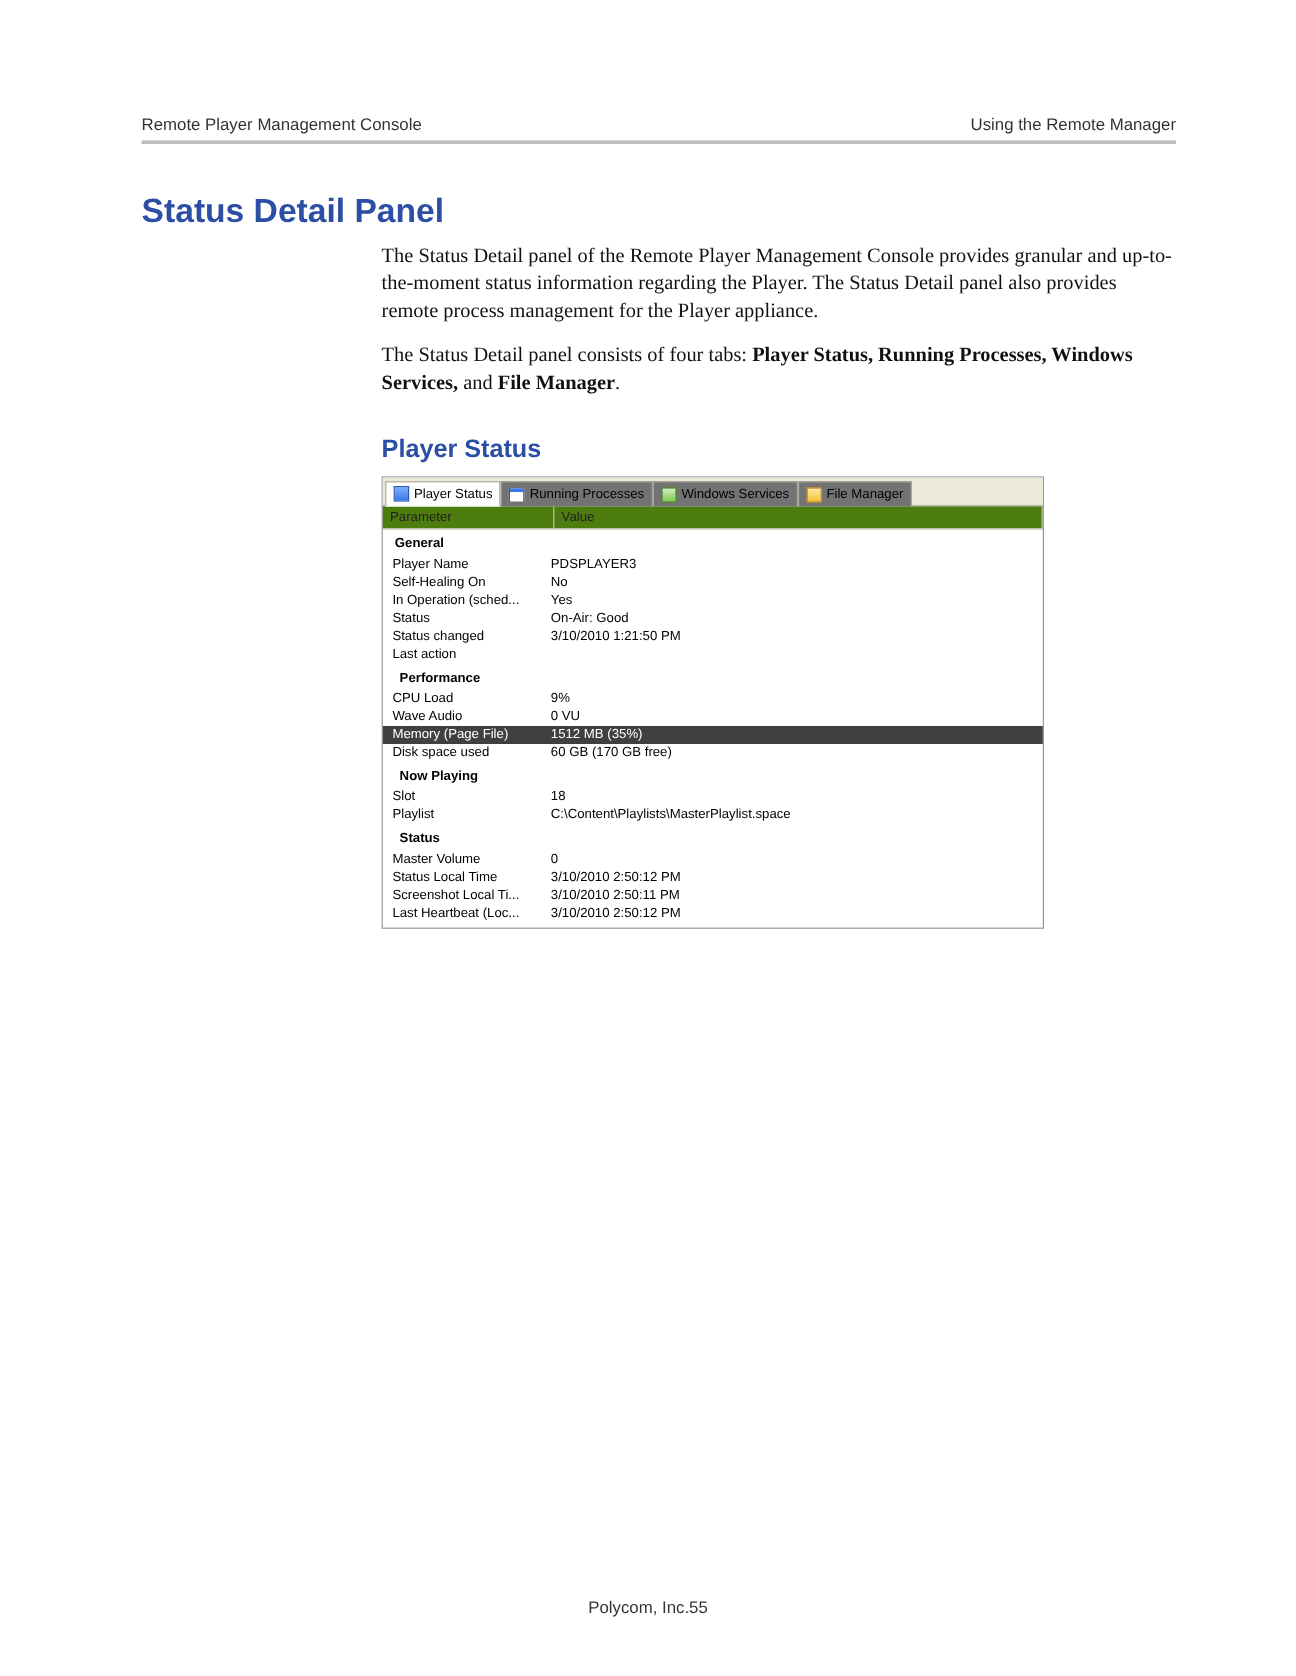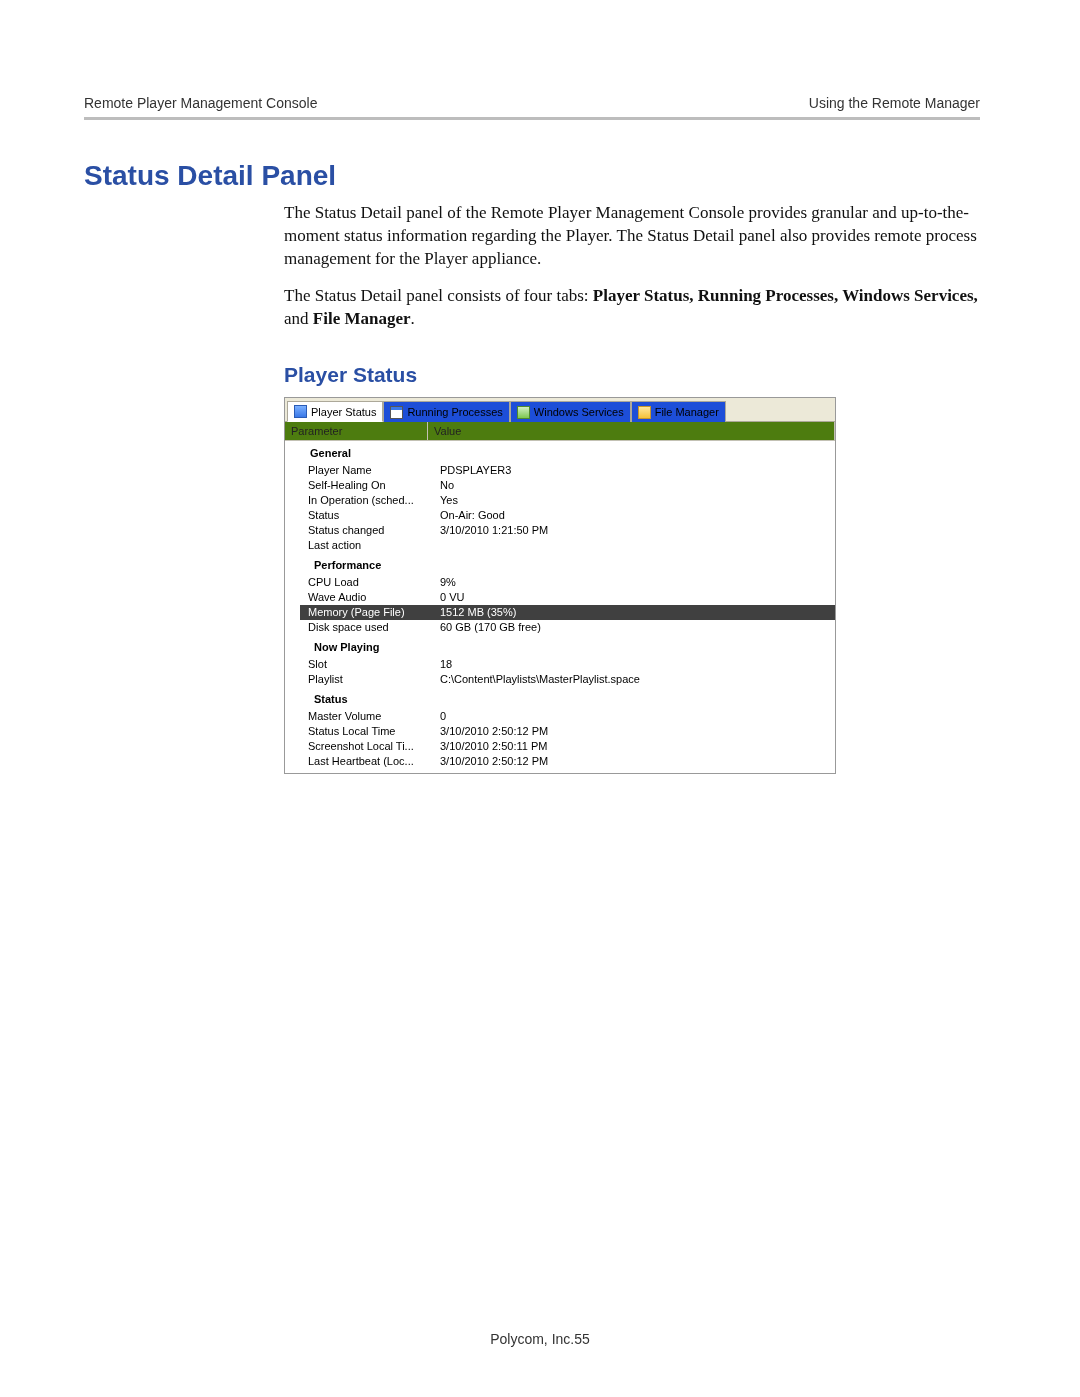--- a/index.html
+++ b/index.html
@@ -8,21 +8,21 @@
     background: #ffffff;
     font-family: Georgia, 'Times New Roman', serif;
     color: #000;
     width: 1080px;
   }
   .page {
     width: 1080px;
     height: 1397px;
     position: relative;
     box-sizing: border-box;
-    padding: 95px 100px 50px 84px;
+    padding: 95px 100px 50px 118px;
   }
   .header {
     display: flex;
     justify-content: space-between;
     font-family: Arial, Helvetica, sans-serif;
     font-size: 14px;
     color: #333;
     border-bottom: 3px solid #bdbdbd;
     padding-bottom: 6px;
     margin-bottom: 40px;
@@ -68,21 +68,21 @@
     padding: 2px 2px 0 2px;
     gap: 0;
   }
   .tab {
     display: flex;
     align-items: center;
     gap: 4px;
     padding: 3px 6px;
     border: 1px solid #aca899;
     border-bottom: none;
-    background: #1d4ed8;
+    background: #737373;
     margin-right: 0;
     position: relative;
     top: 1px;
   }
   .tab.active {
     background: #ffffff;
     border-bottom: 1px solid #fff;
     z-index: 2;
   }
   .tab .ticon { width: 13px; height: 13px; display: inline-block; }
@@ -98,21 +98,21 @@
     border-bottom: 1px solid #c3c1b4;
   }
   .grid-head .col {
     padding: 3px 6px;
     border-right: 1px solid #c3c1b4;
     color: #222;
   }
   .col-param { width: 130px; flex: 0 0 130px; }
   .col-value { flex: 1; }
 
-  .grid-body { padding-bottom: 4px; margin-left: 15px; }
+  .grid-body { padding-bottom: 4px; }
   .gh {
     font-weight: bold;
     padding: 6px 8px 4px 10px;
   }
   .gh.inset { padding-left: 14px; }
   .row {
     display: flex;
     padding: 0 0 0 0;
     line-height: 15px;
     justify-content: space-between;

